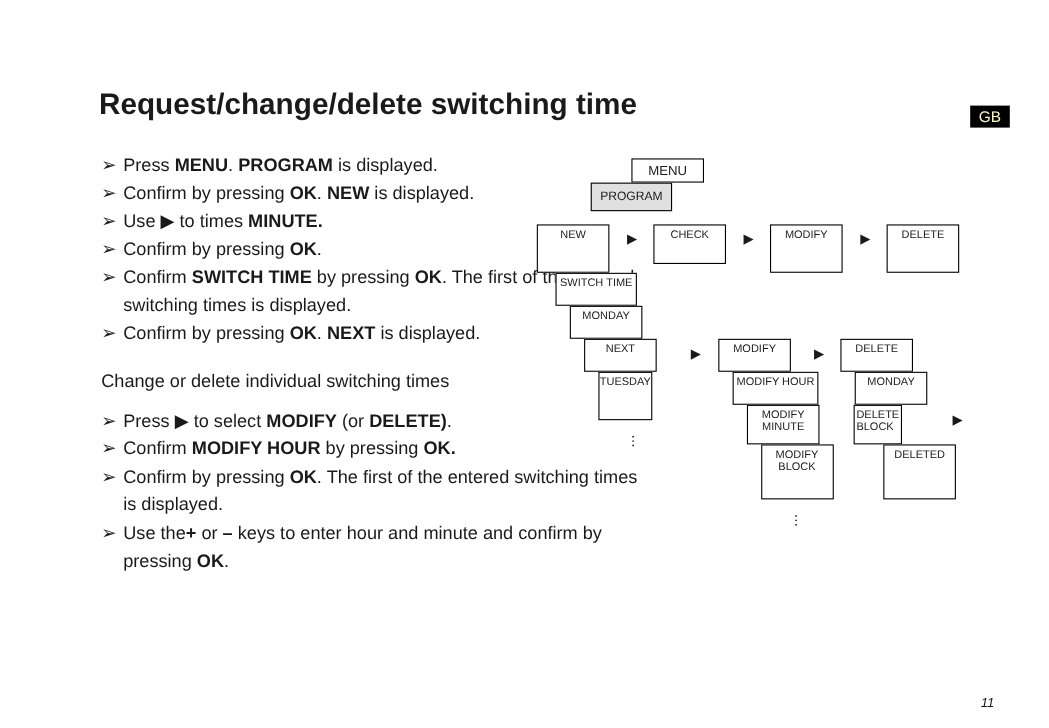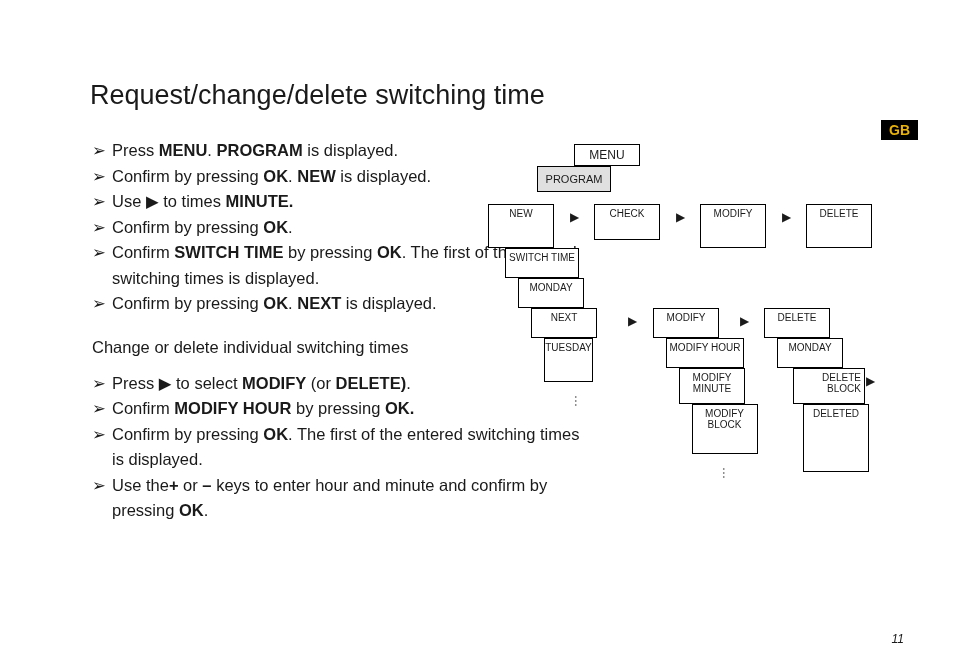--- a/index.html
+++ b/index.html
@@ -10,29 +10,29 @@
     font-family: Arial, Helvetica, sans-serif;
     color: #1a1a1a;
     position: relative;
     background: #fff;
   }
   .title {
     position: absolute;
     left: 90px;
     top: 62px;
     font-size: 27px;
-    font-weight: normal;
+    font-weight: bold;
   }
   .lang-badge {
     position: absolute;
     right: 36px;
-    top: 120px;
+    top: 96px;
     background: #000;
-    color: #eab308;
-    font-weight: bold;
+    color: #fef9c3;
+    font-weight: normal;
     font-size: 14px;
     padding: 2px 8px;
   }
   .instructions {
     position: absolute;
     left: 92px;
     top: 138px;
     width: 500px;
     font-size: 16.5px;
     line-height: 1.55;
@@ -164,18 +164,18 @@
   <div class="arrow" style="left:140px; top:170px;">▶</div>
   <div class="box" style="left:165px; top:164px; width:66px; height:30px;">MODIFY</div>
   <div class="box" style="left:178px; top:194px; width:78px; height:30px;">MODIFY HOUR</div>
   <div class="box" style="left:191px; top:224px; width:66px; height:36px; text-align:center; padding:3px 3px 0 3px">MODIFY MINUTE</div>
   <div class="box" style="left:204px; top:260px; width:66px; height:50px; text-align:center; padding:3px 4px 0 3px">MODIFY BLOCK</div>
   <div class="dots" style="left:230px; top:322px;">⋯</div>
 
   <div class="arrow" style="left:252px; top:170px;">▶</div>
   <div class="box" style="left:276px; top:164px; width:66px; height:30px;">DELETE</div>
   <div class="box" style="left:289px; top:194px; width:66px; height:30px;">MONDAY</div>
-  <div class="box" style="left:305px; top:224px; width:72px; height:36px; text-align:right; padding:3px 3px 0 3px">DELETE BLOCK</div>
-  <div class="box" style="left:315px; top:260px; width:66px; height:68px;">DELETED</div>
+  <div class="box" style="left:288px; top:224px; width:44px; height:36px; text-align:left; padding:3px 3px 0 3px">DELETE BLOCK</div>
+  <div class="box" style="left:315px; top:260px; width:66px; height:50px;">DELETED</div>
   <div class="arrow" style="left:378px; top:230px;">▶</div>
 </div>
 
 <div class="page-num">11</div>
 
 </body></html>

